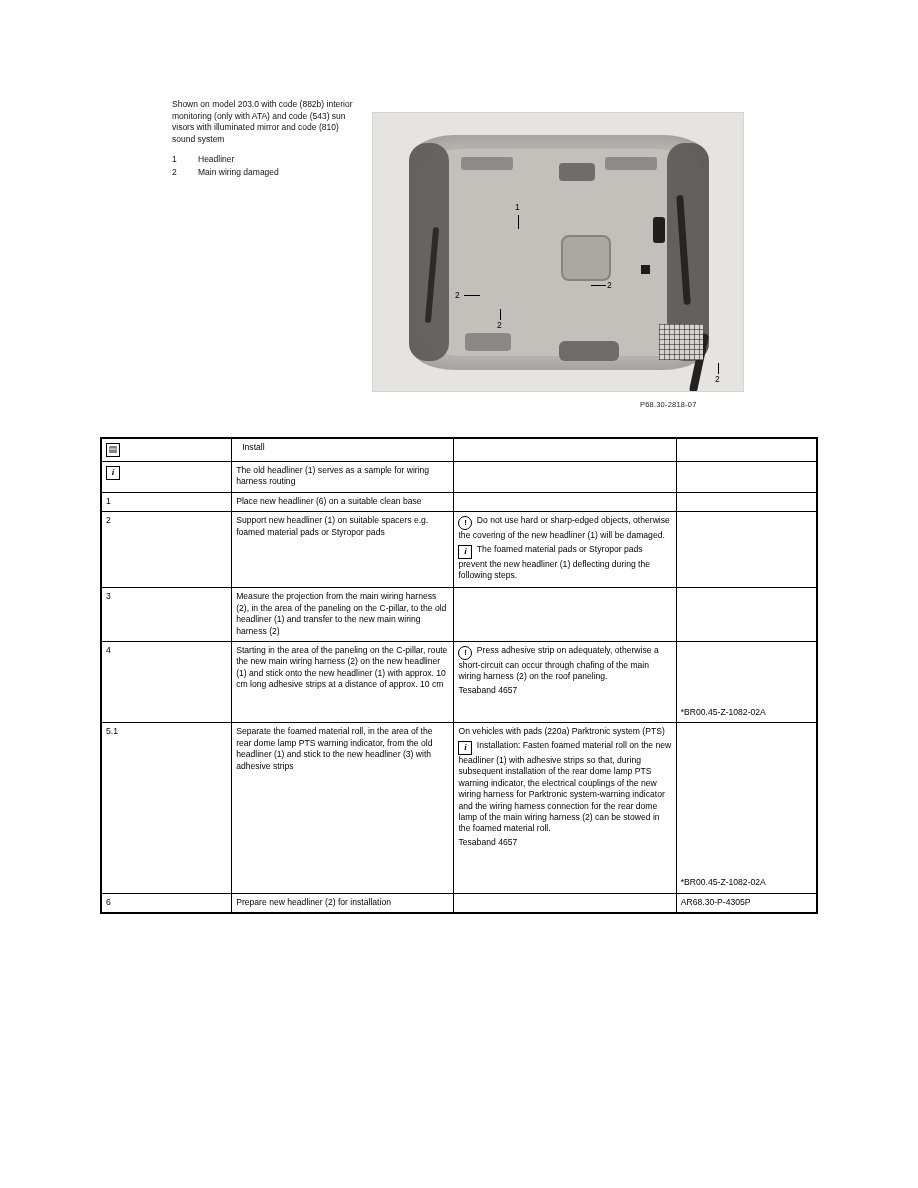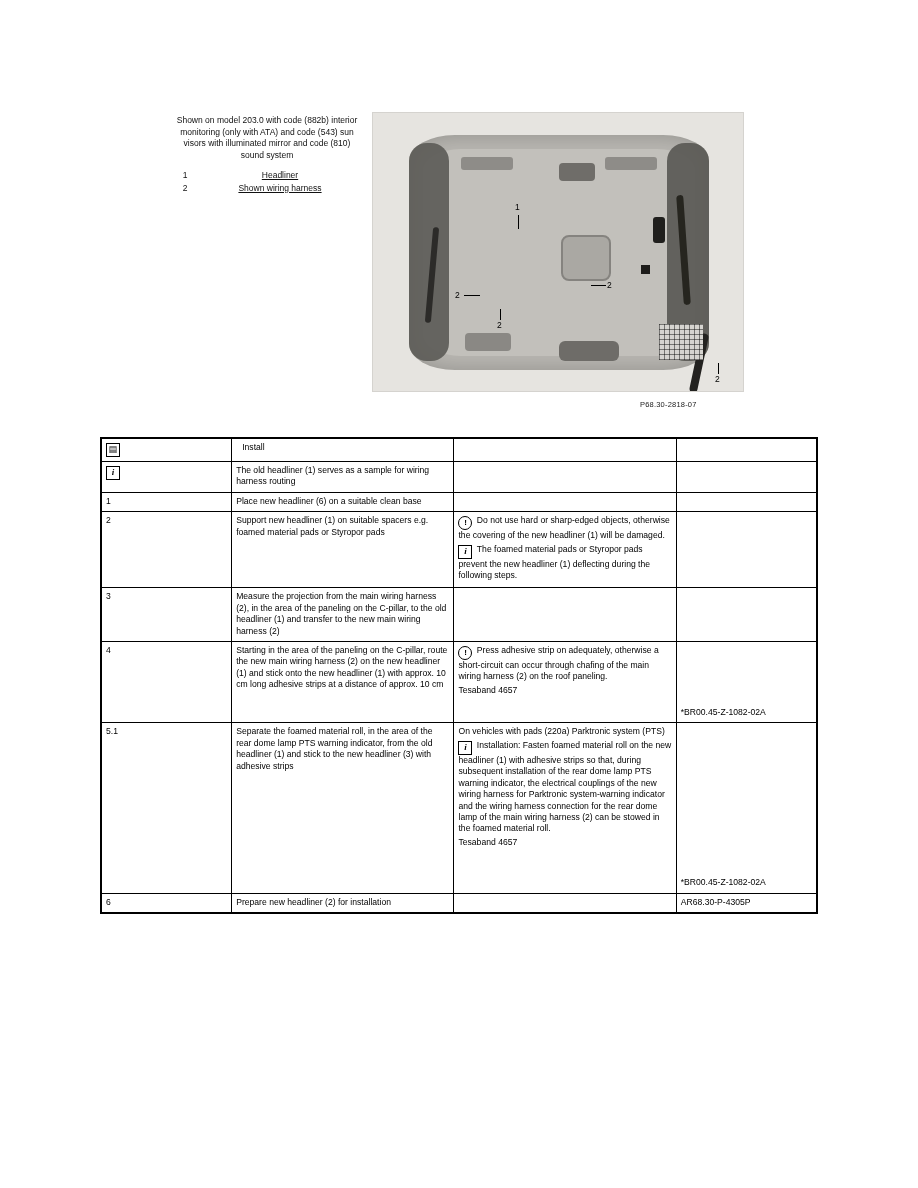--- a/index.html
+++ b/index.html
@@ -20,41 +20,39 @@
   .figure-block {
     position: absolute;
     left: 0;
     top: 95px;
     width: 918px;
   }
 
   .legend {
     position: absolute;
     left: 172px;
-    top: 20px;
+    top: 4px;
     width: 190px;
     font-size: 8.5px;
     line-height: 11.5px;
     color: #111;
-    text-align: center;
   }
   .legend .caption {
     margin: 0 0 9px 0;
   }
   .legend .legend-row {
     display: flex;
     margin-bottom: 1px;
   }
   .legend .legend-num {
     width: 26px;
     flex: 0 0 26px;
   }
   .legend .legend-label {
     flex: 1 1 auto;
-    text-decoration: underline;
   }
 
   
   .photo-wrap {
     position: absolute;
     left: 372px;
     top: 17px;
     width: 372px;
     height: 280px;
     background: #e8e6e2;
@@ -320,21 +318,21 @@
 <div class="figure-block">
 
   <div class="legend">
     <p class="caption">Shown on model 203.0 with code (882b) interior monitoring (only with ATA) and code (543) sun visors with illuminated mirror and code (810) sound system</p>
     <div class="legend-row">
       <span class="legend-num">1</span>
       <span class="legend-label">Headliner</span>
     </div>
     <div class="legend-row">
       <span class="legend-num">2</span>
-      <span class="legend-label">Shown wiring harness</span>
+      <span class="legend-label">Main wiring damaged</span>
     </div>
   </div>
 
   <div class="photo-wrap">
     <div class="photo">
       <div class="roof">
         <div class="roof-dark-left"></div>
         <div class="roof-dark-right"></div>
         <div class="vent-a"></div>
         <div class="vent-b"></div>

